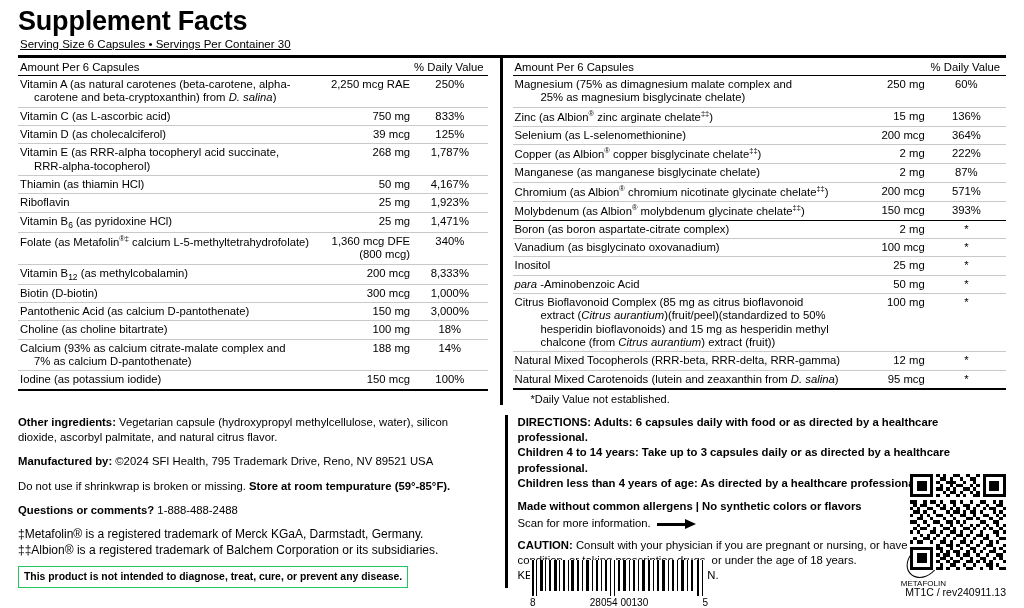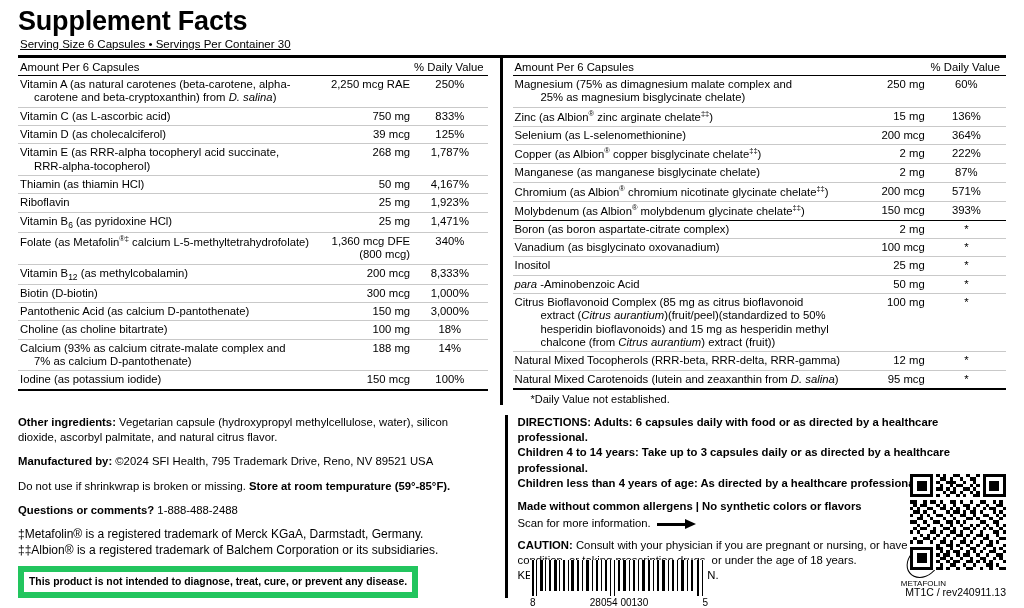--- a/index.html
+++ b/index.html
@@ -40,21 +40,21 @@
   .sep-thick td{border-bottom:2px solid #000 !important;}
   .sep-black td{border-bottom:1px solid #000 !important;}
   .footnote{font-size:11px;margin:3px 0 0 18px;}
   .bottom{display:flex;margin:10px 18px 0 18px;}
   .bl{width:470px;padding-right:10px;font-size:11.3px;line-height:1.35;}
   .bdiv{width:12px;}
   .br{width:494px;border-left:3px solid #000;padding-left:10px;font-size:11.3px;line-height:1.35;}
   .b{font-weight:bold;}
   .bl p,.br p{margin:0 0 9px 0;}
   .disclaimer{
-    border:6px solid #22c55e;font-size:10.4px;font-weight:bold;
+    border:1px solid #22c55e;font-size:10.4px;font-weight:bold;
     padding:3px 5px;display:inline-block;margin-top:4px;
   }
   .metafolin{
     position:absolute;right:78px;bottom:26px;text-align:center;font-size:8px;
   }
   .metafolin .ring{
     width:30px;height:30px;border:1.4px solid #000;border-radius:50%;
     margin:0 auto 1px auto;transform:skewX(-12deg);
   }
   .tiny{font-size:12px;line-height:1.3;}

